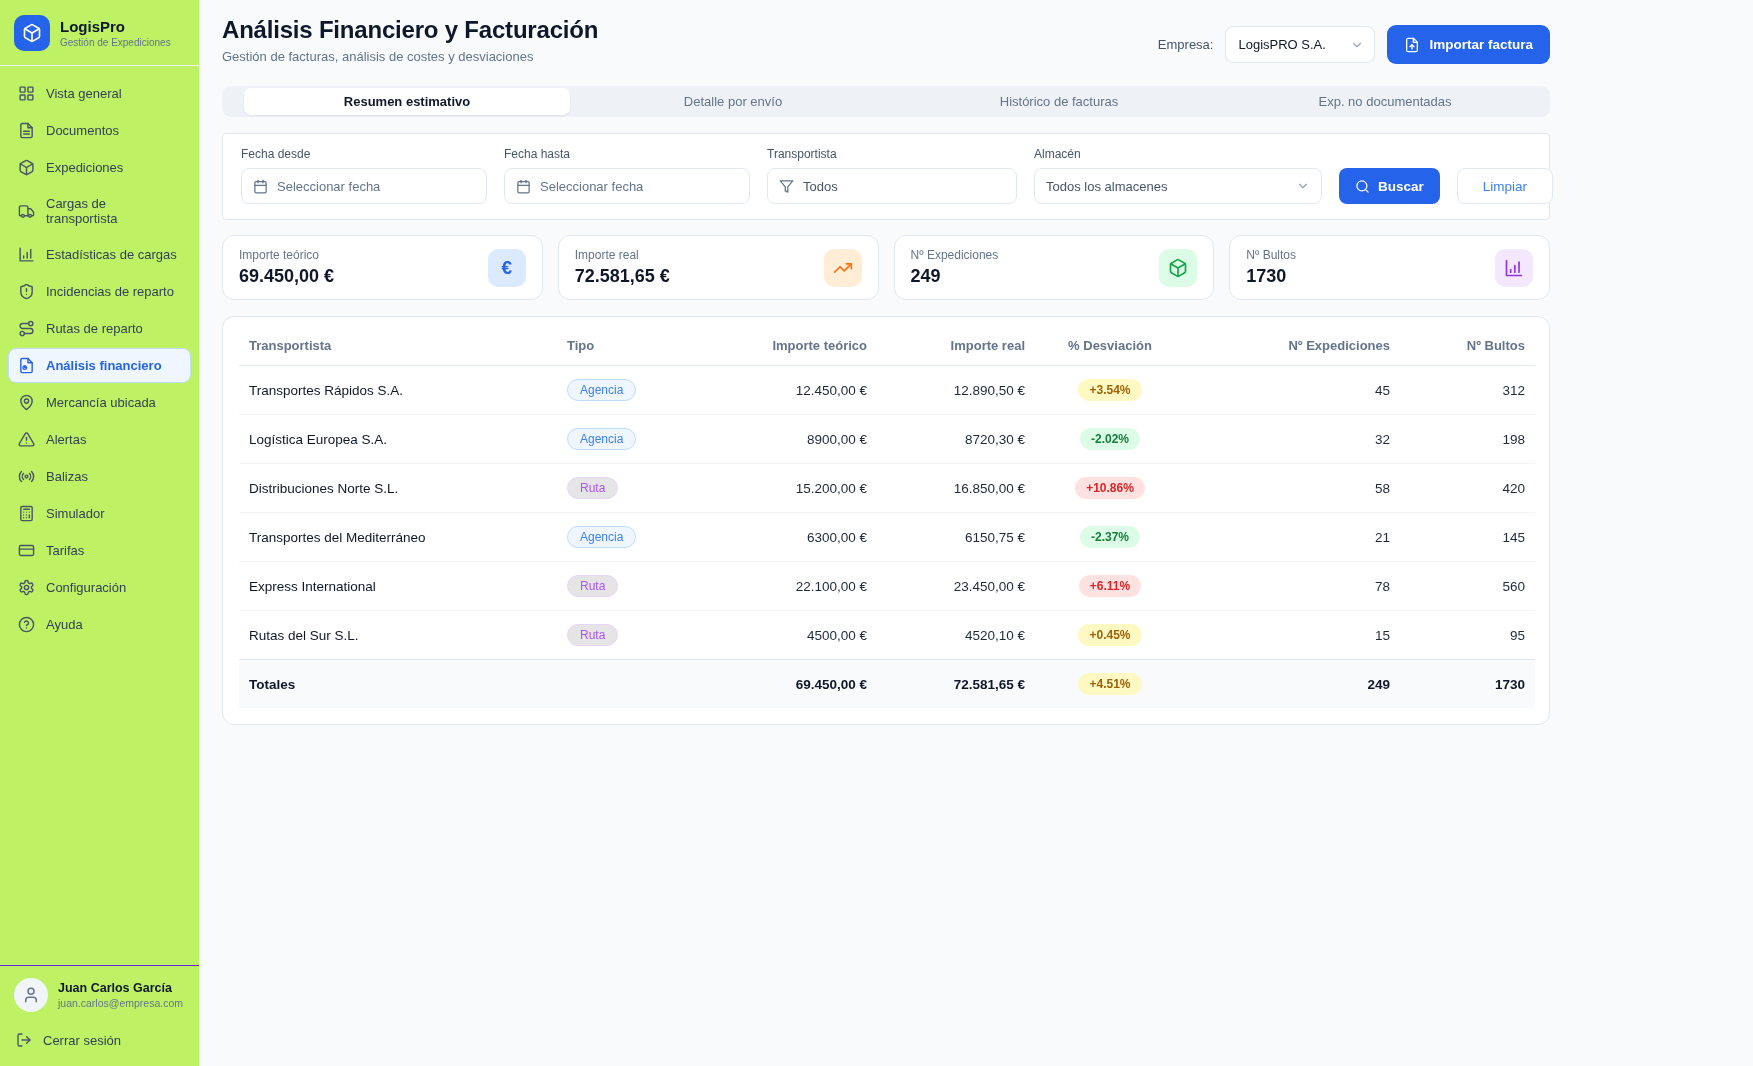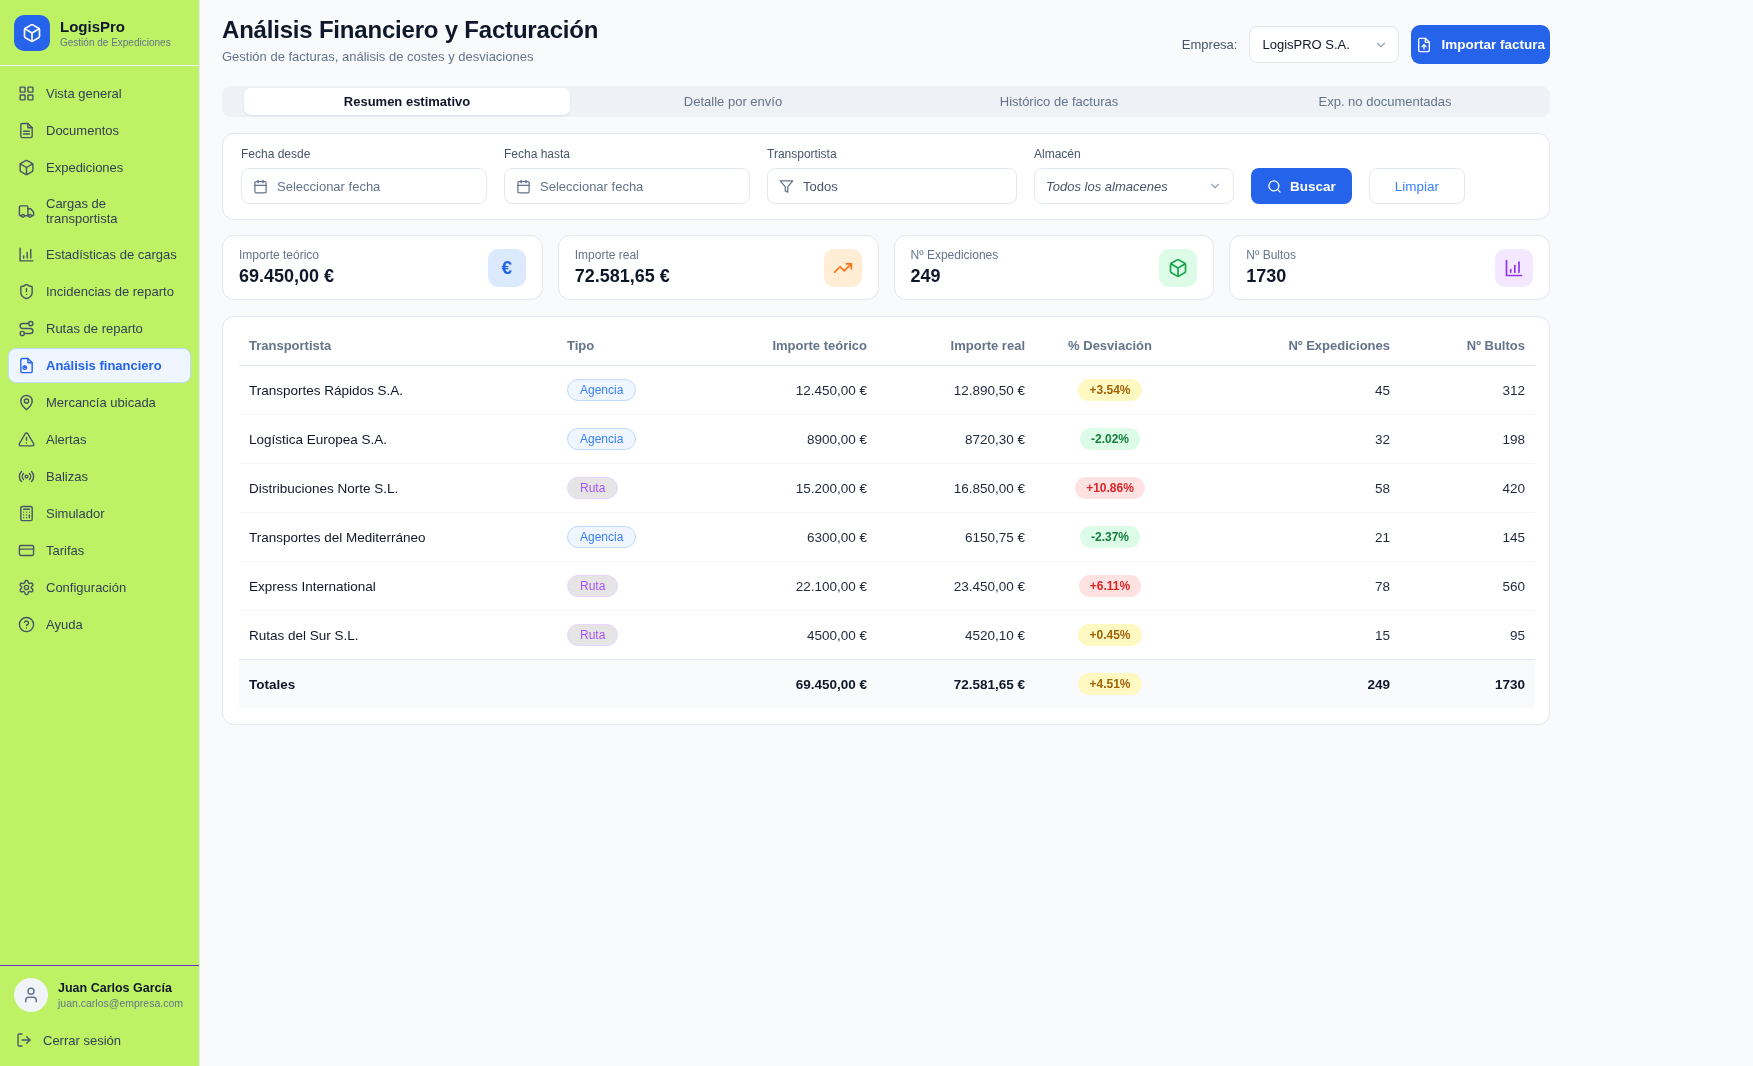--- a/index.html
+++ b/index.html
@@ -57,51 +57,51 @@
   .select-box {
     display:flex; align-items:center; justify-content:space-between; gap:8px;
     background:#fff; border:1px solid #e2e8f0; border-radius:8px; height:37px;
     padding:0 10px 0 12px; font-size:13px; color:#0f172a; cursor:pointer;
   }
   .company-select { width:150px; }
   .chevron { width:14px; height:14px; color:#94a3b8; flex:0 0 auto; }
   .chevron svg { width:100%; height:100%; display:block; }
   .btn-primary {
     display:flex; align-items:center; gap:9px; background:#2563eb; color:#fff;
-    border:none; border-radius:9px; height:39px; padding:0 5px;
+    border:none; border-radius:9px; height:39px; padding:0 17px;
     font-size:13.5px; font-weight:600; font-family:inherit; cursor:pointer;
   }
   .btn-primary .btn-icon { width:16px; height:16px; }
   .btn-icon svg { width:100%; height:100%; display:block; }
 
   
   .tabs { display:flex; margin-top:22px; background:#eef2f6; border-radius:9px; padding:2px; height:31px; }
   .tab {
     flex:1; display:flex; align-items:center; justify-content:center;
     font-size:13px; color:#64748b; border-radius:7px; cursor:pointer;
   }
   .tab.active { background:#fff; color:#0f172a; font-weight:700; box-shadow:0 1px 2px rgba(15,23,42,.08);margin-left:20px; }
 
   
   .filter-card {
-    margin-top:16px; background:#fff; border:1px solid #e2e8f0; border-radius:12px;
+    margin-top:16px; background:#fff; border:1px solid #e2e8f0; border-radius:4px;
     padding:13px 18px 15px; display:flex; align-items:flex-end; gap:17px;
   }
   .field-label { font-size:12px; color:#475569; margin-bottom:7px; }
   .input {
     display:flex; align-items:center; gap:9px; height:36px;
     border:1px solid #e2e8f0; border-radius:8px; padding:0 11px; background:#fff;
     font-size:13px; color:#475569; cursor:pointer;
   }
   .input .field-icon { width:15px; height:15px; color:#64748b; flex:0 0 auto; }
   .field-icon svg { width:100%; height:100%; display:block; }
   .input .ph { color:#64748b; }
   .w-fecha { width:246px; }
   .w-trans { width:250px; }
-  .w-alma  { width:200px; justify-content:space-between;font-style:italic; }
+  .w-alma  { width:288px; justify-content:space-between; }
   .w-alma .chevron { margin-left:auto; }
   .btn-search {
     display:flex; align-items:center; gap:8px; background:#2563eb; color:#fff;
     border:none; border-radius:8px; height:36px; padding:0 16px;
     font-size:13.5px; font-weight:600; font-family:inherit; cursor:pointer;
   }
   .btn-search .btn-icon { width:15px; height:15px; }
   .btn-ghost {
     background:#fff; border:1px solid #e2e8f0; border-radius:8px; height:36px; padding:0 25px;
     font-size:13.5px; color:#3b82f6; font-family:inherit; cursor:pointer;

